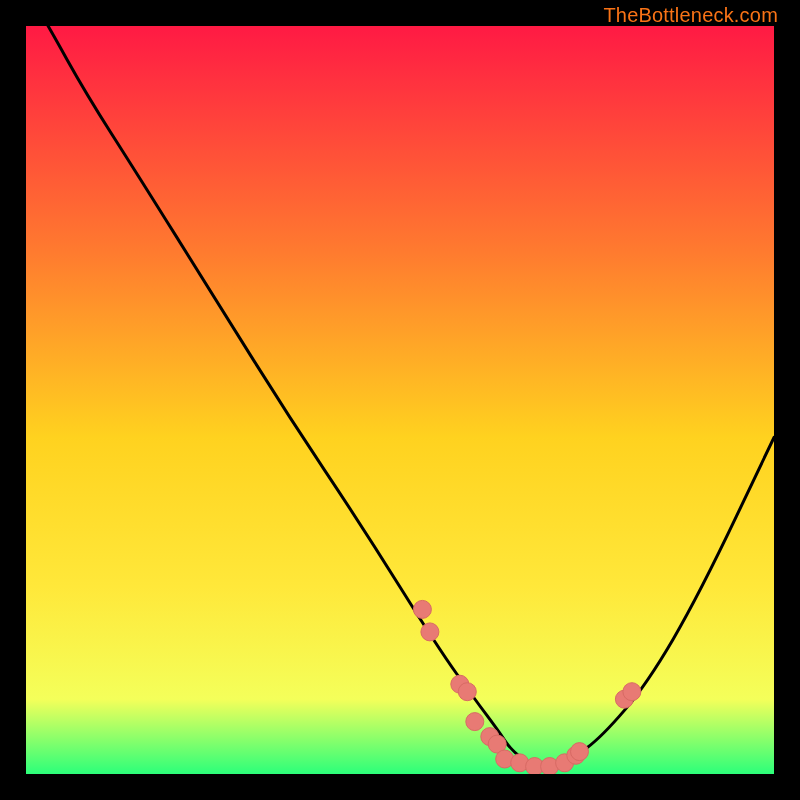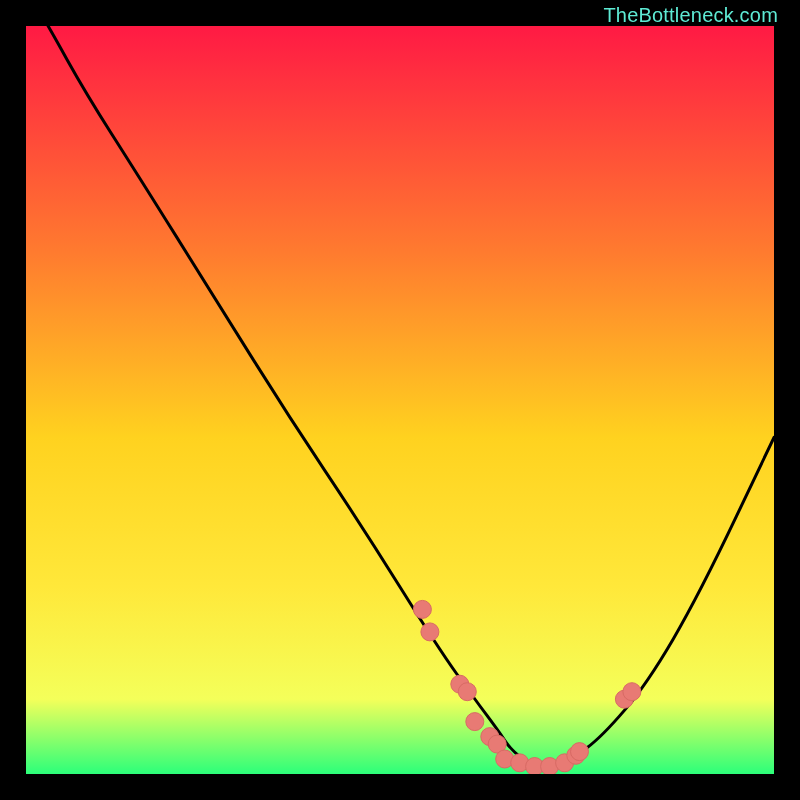--- a/index.html
+++ b/index.html
@@ -30,21 +30,21 @@
     top: 0;
     width: 748px;
     height: 748px;
   }
   .attribution {
     position: absolute;
     top: 4px;
     right: 22px;
     font-family: Arial, sans-serif;
     font-size: 20px;
-    color: #5eead4;
+    color: #f97316;
     letter-spacing: 0.2px;
   }
 </style>
 </head>
 <body>
 
 <div class="plot-wrap">
   <svg class="gradient-bg" viewBox="0 0 748 748" preserveAspectRatio="none">
     <defs>
       <linearGradient id="g" x1="0" y1="0" x2="0" y2="1">

